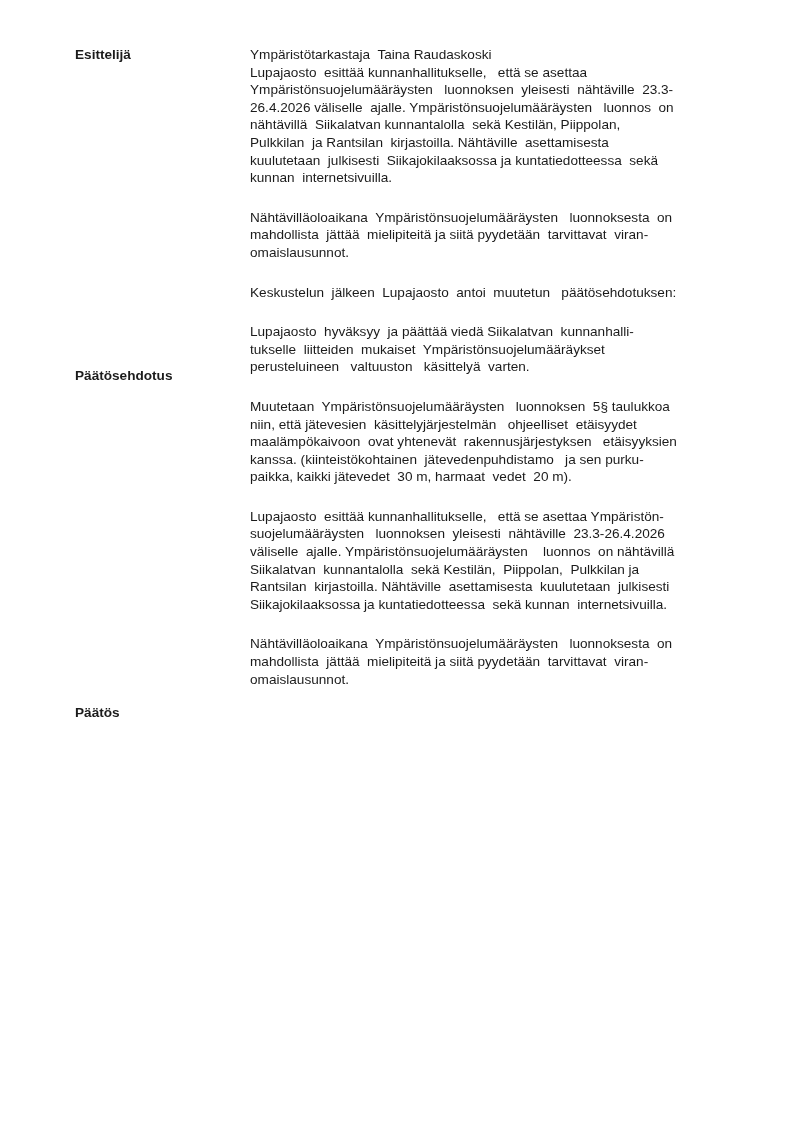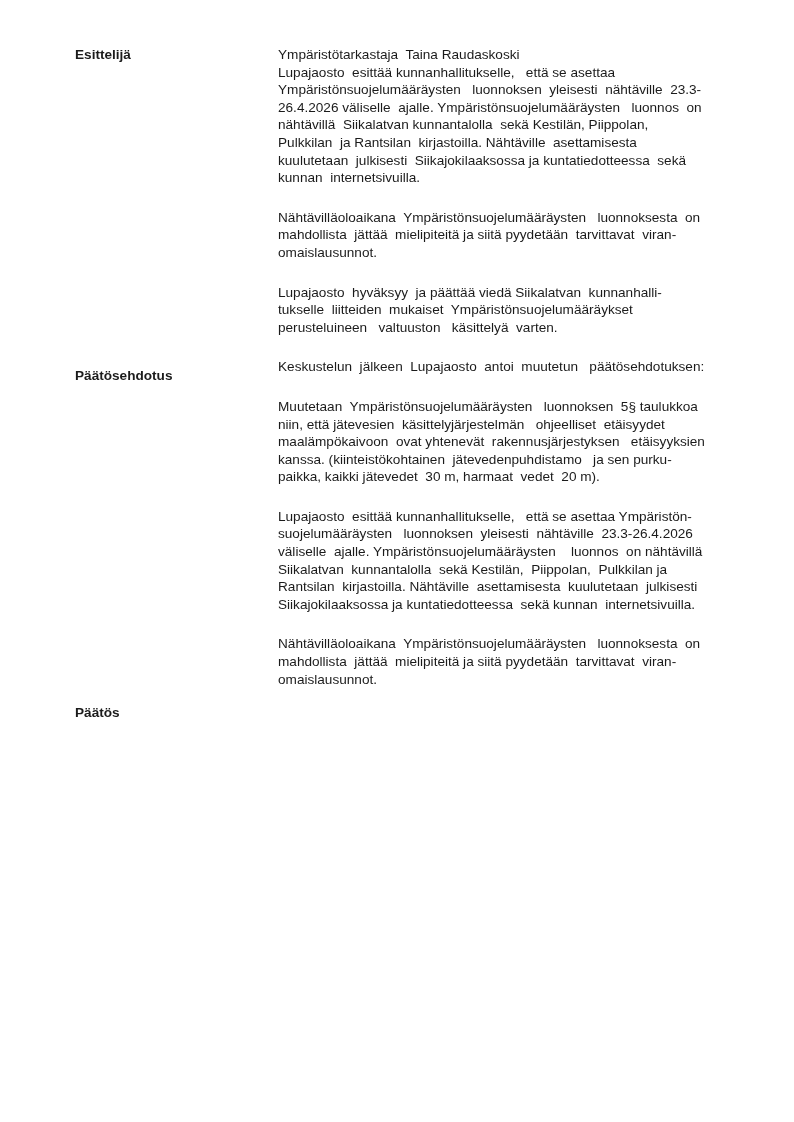--- a/index.html
+++ b/index.html
@@ -26,21 +26,20 @@
   }
   .label-col {
     width: 175px;
     flex: 0 0 175px;
     font-weight: bold;
     white-space: pre;
   }
   .content-col {
     flex: 1 1 auto;
     min-width: 0;
-    margin-left: 28px;
   }
   .para {
     margin: 0 0 22px 0;
     white-space: pre;
   }
   .para:last-child {
     margin-bottom: 0;
   }
   .decision-row {
     margin-top: 16px;
@@ -64,24 +63,24 @@
       <div class="para">Lupajaosto  esittää kunnanhallitukselle,   että se asettaa
 Ympäristönsuojelumääräysten   luonnoksen  yleisesti  nähtäville  23.3-
 26.4.2026 väliselle  ajalle. Ympäristönsuojelumääräysten   luonnos  on
 nähtävillä  Siikalatvan kunnantalolla  sekä Kestilän, Piippolan,
 Pulkkilan  ja Rantsilan  kirjastoilla. Nähtäville  asettamisesta
 kuulutetaan  julkisesti  Siikajokilaaksossa ja kuntatiedotteessa  sekä
 kunnan  internetsivuilla.</div>
       <div class="para">Nähtävilläoloaikana  Ympäristönsuojelumääräysten   luonnoksesta  on
 mahdollista  jättää  mielipiteitä ja siitä pyydetään  tarvittavat  viran-
 omaislausunnot.</div>
+      <div class="para">Keskustelun  jälkeen  Lupajaosto  antoi  muutetun   päätösehdotuksen:</div>
       <div class="para">Lupajaosto  hyväksyy  ja päättää viedä Siikalatvan  kunnanhalli-
 tukselle  liitteiden  mukaiset  Ympäristönsuojelumääräykset
 perusteluineen   valtuuston   käsittelyä  varten.</div>
-      <div class="para">Keskustelun  jälkeen  Lupajaosto  antoi  muutetun   päätösehdotuksen:</div>
       <div class="para">Muutetaan  Ympäristönsuojelumääräysten   luonnoksen  5§ taulukkoa
 niin, että jätevesien  käsittelyjärjestelmän   ohjeelliset  etäisyydet
 maalämpökaivoon  ovat yhtenevät  rakennusjärjestyksen   etäisyyksien
 kanssa. (kiinteistökohtainen  jätevedenpuhdistamo   ja sen purku-
 paikka, kaikki jätevedet  30 m, harmaat  vedet  20 m).</div>
       <div class="para">Lupajaosto  esittää kunnanhallitukselle,   että se asettaa Ympäristön-
 suojelumääräysten   luonnoksen  yleisesti  nähtäville  23.3-26.4.2026
 väliselle  ajalle. Ympäristönsuojelumääräysten    luonnos  on nähtävillä
 Siikalatvan  kunnantalolla  sekä Kestilän,  Piippolan,  Pulkkilan ja
 Rantsilan  kirjastoilla. Nähtäville  asettamisesta  kuulutetaan  julkisesti

